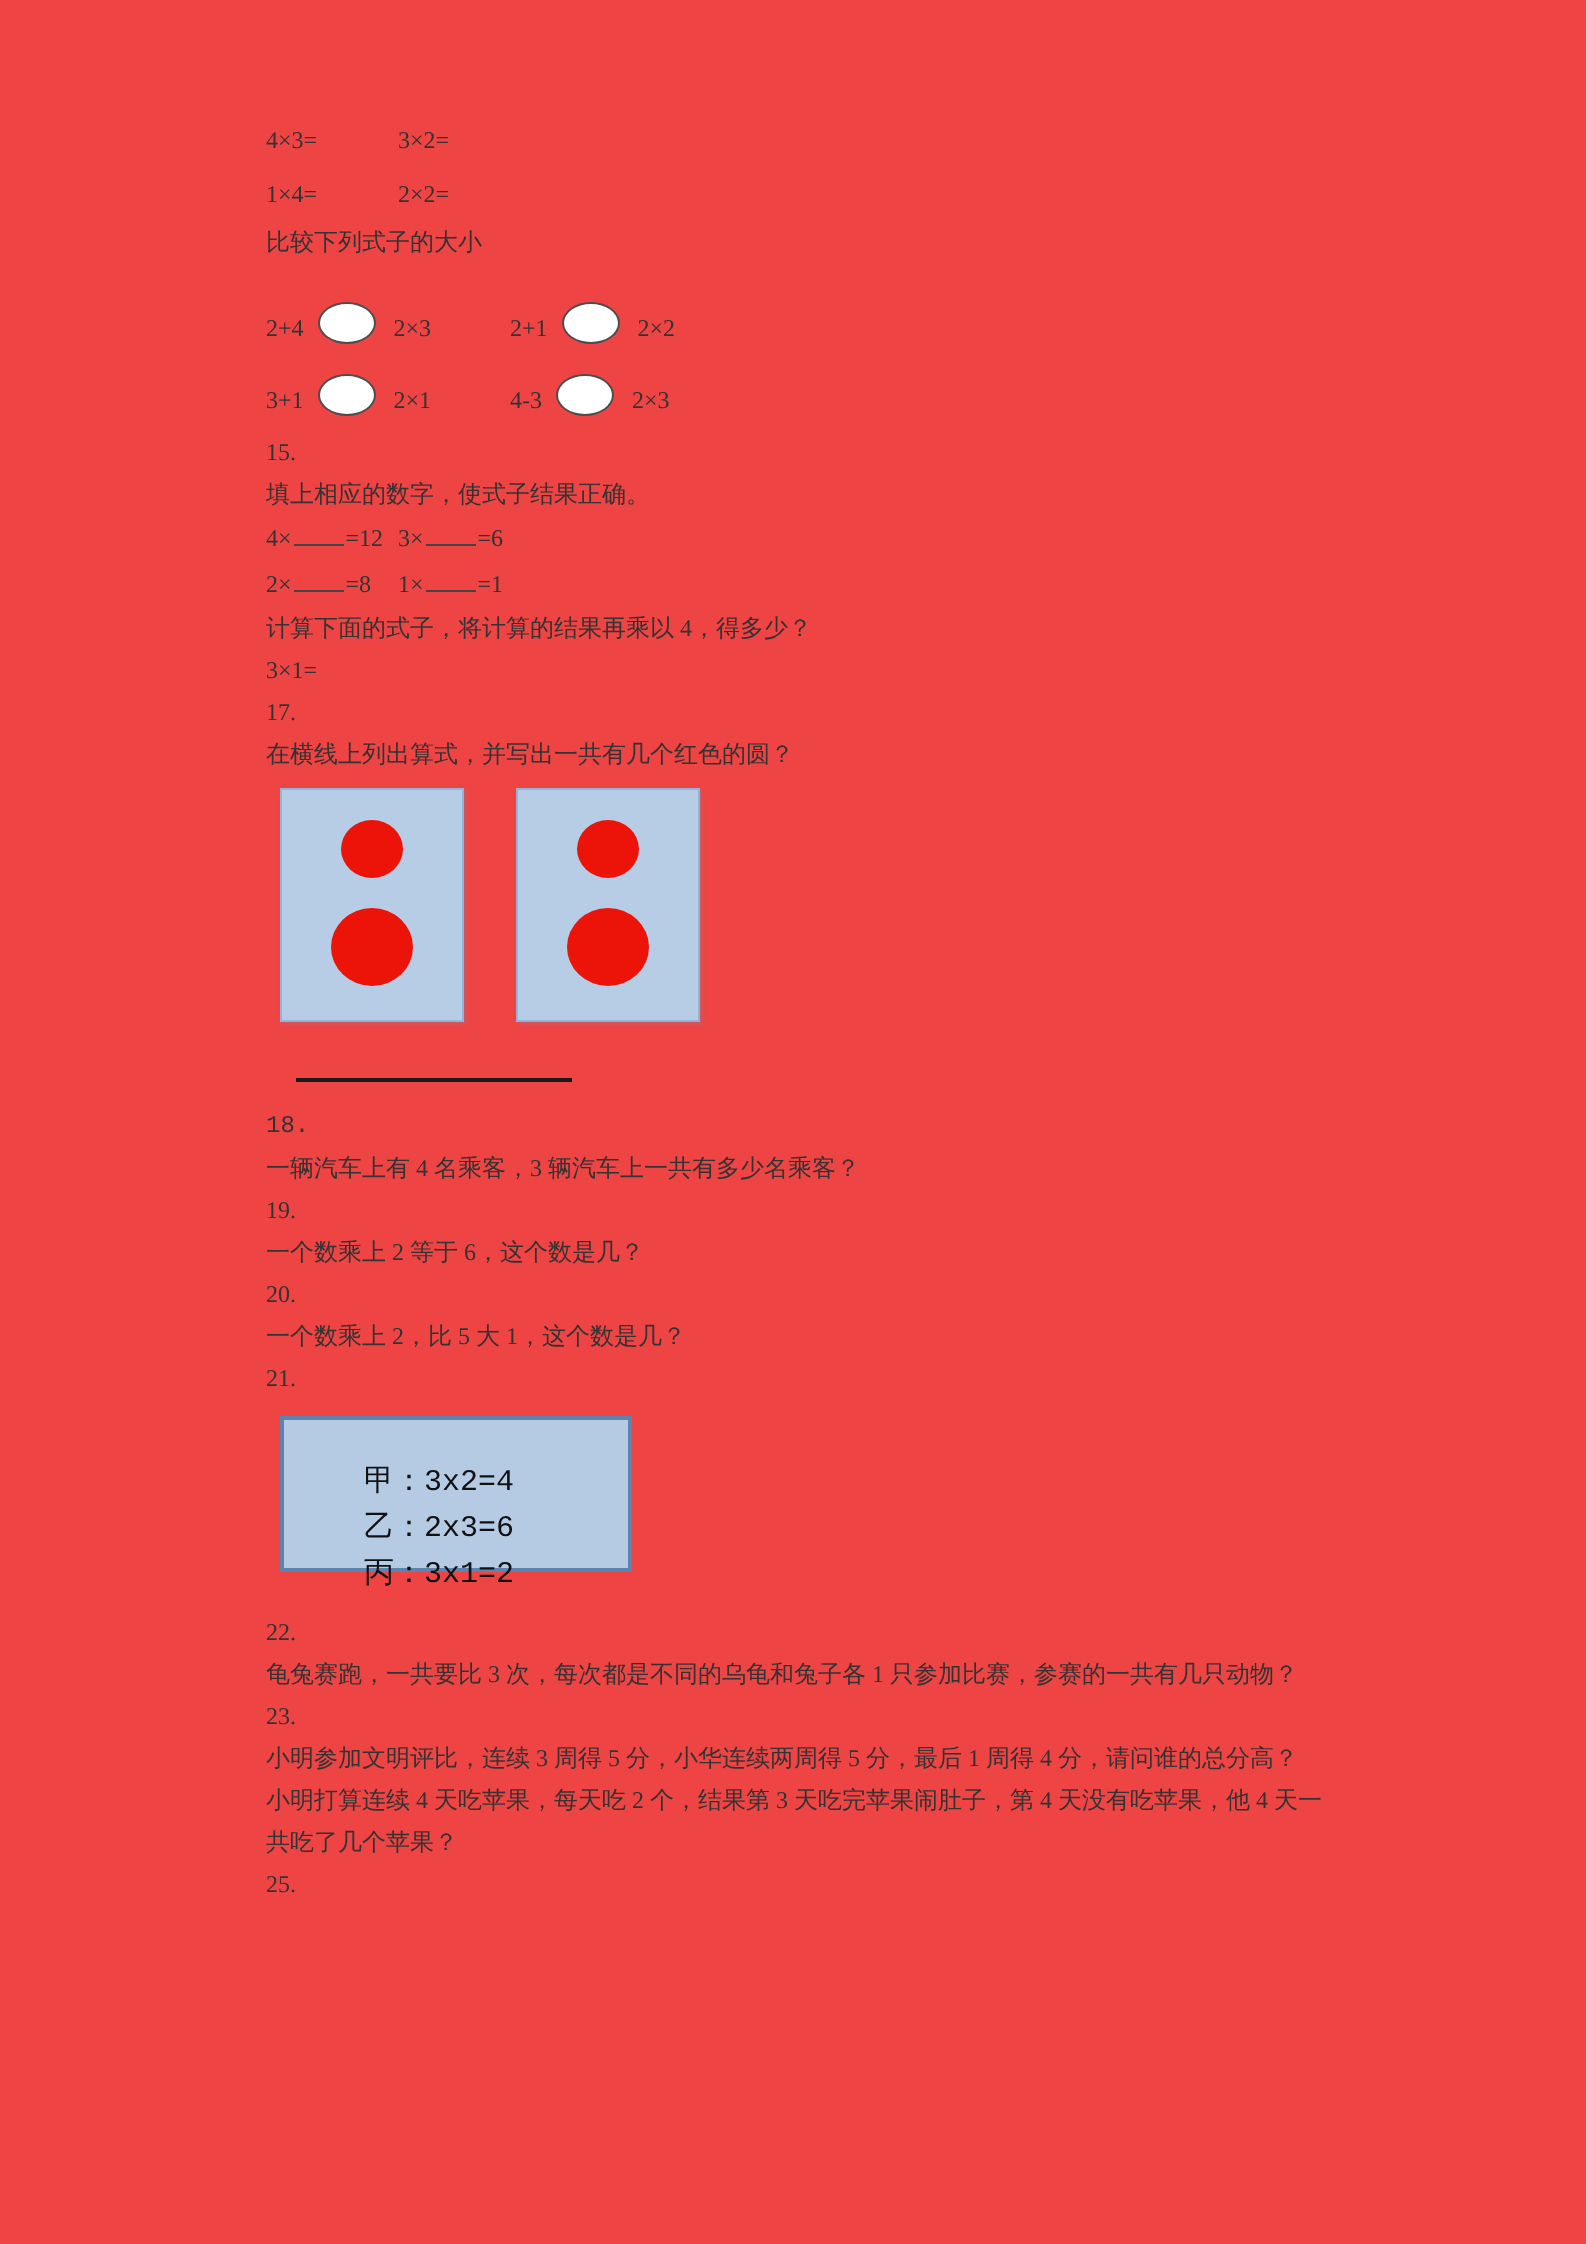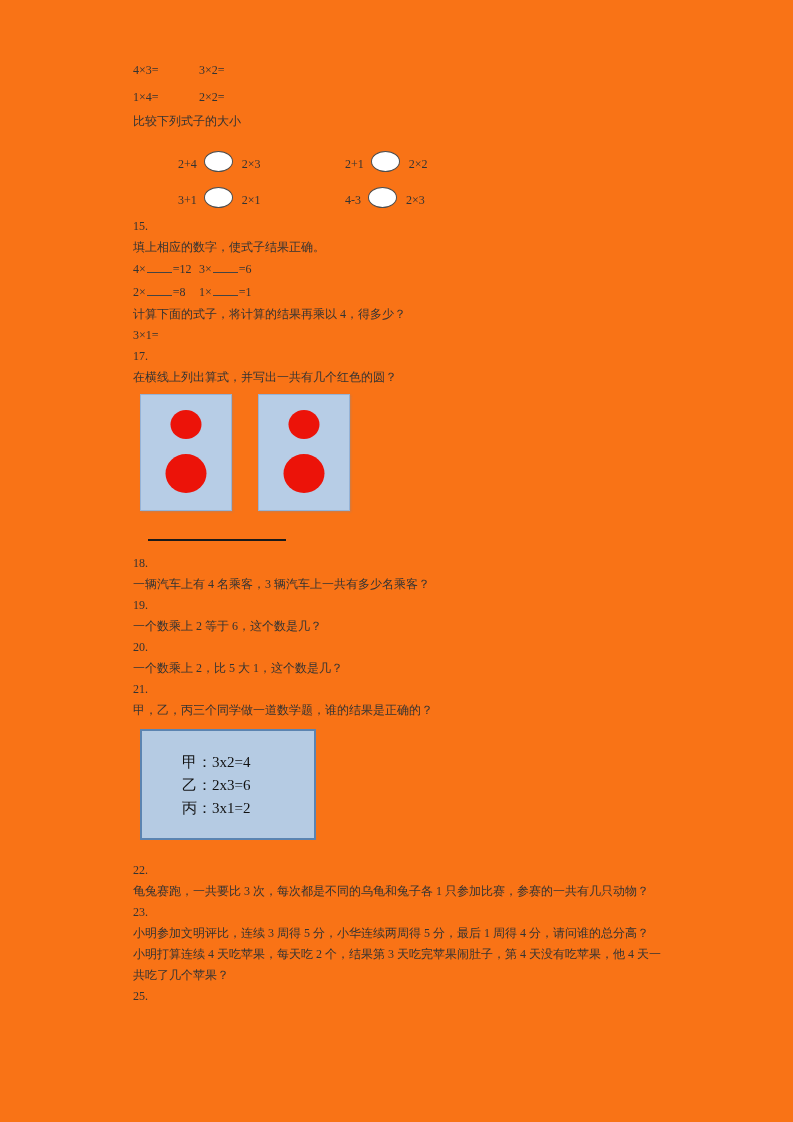--- a/index.html
+++ b/index.html
@@ -1,21 +1,21 @@
 <!DOCTYPE html>
 <html><head>
 <meta charset="utf-8">
 <style>
   * { margin: 0; padding: 0; box-sizing: border-box; }
   html, body { background: #ffffff; }
   .page {
     position: relative;
     width: 793px;
     height: 1122px;
-    background: #f97316;
+    background: #ef4444;
     font-family: "Liberation Serif", serif;
     color: #333333;
     font-size: 12px;
     overflow: hidden;
   }
   .content {
     position: absolute;
     left: 133px;
     top: 57px;
     width: 530px;
@@ -24,21 +24,21 @@
   .eq-row { line-height: 27px; }
   .col1 { display: inline-block; width: 63px; }
 
   
   .cmp-row {
     height: 36px;
     display: flex;
     align-items: flex-end;
   }
   .cmp-row-first { margin-top: 6px; }
-  .cmp-group { display: flex; align-items: flex-end; margin-left: 45px; }
+  .cmp-group { display: flex; align-items: flex-end; }
   .cmp-group-1 { width: 122px; }
   .cmp-group .expr { line-height: 20px; }
   .oval {
     display: inline-block;
     width: 29px;
     height: 21px;
     border: 1px solid #4d4d4d;
     border-radius: 50%;
     margin: 0 9px 2px 7px;
     background: #ffffff;
@@ -78,31 +78,31 @@
   }
   .dot-small { width: 31px; height: 29px; top: 15px; }
   .dot-big { width: 41px; height: 39px; top: 59px; }
 
   .answer-line {
     margin: 28px 0 0 15px;
     width: 138px;
     height: 0;
     border-bottom: 2px solid #1a1a1a;
   }
-  .after-line { margin-top: 12px; }
+  .after-line { margin-top: 12px; font-family: Liberation Mono, monospace; }
 
   
   .answer-box {
     margin: 8px 0 0 7px;
     width: 176px;
-    height: 111px;
+    height: 78px;
     background: #b5cbe3;
     border: 2px solid #5b84b1;
     padding: 20px 0 0 40px;
-    font-family: Liberation Serif, serif;
+    font-family: Liberation Mono, monospace;
     font-size: 15px;
     line-height: 23px;
     color: #111111;
   }
   .after-box { margin-top: 20px; }
 </style>
 </head>
 <body>
 
 <div class="page">
@@ -175,21 +175,20 @@
     <div class="line after-line">18.</div>
     <div class="line">一辆汽车上有 4 名乘客，3 辆汽车上一共有多少名乘客？</div>
 
     <div class="line">19.</div>
     <div class="line">一个数乘上 2 等于 6，这个数是几？</div>
 
     <div class="line">20.</div>
     <div class="line">一个数乘上 2，比 5 大 1，这个数是几？</div>
 
     <div class="line">21.</div>
-    <div class="line">甲，乙，丙三个同学做一道数学题，谁的结果是正确的？</div>
     <div class="answer-box">
       <div>甲：3x2=4</div>
       <div>乙：2x3=6</div>
       <div>丙：3x1=2</div>
     </div>
 
     <div class="line after-box">22.</div>
     <div class="line">龟兔赛跑，一共要比 3 次，每次都是不同的乌龟和兔子各 1 只参加比赛，参赛的一共有几只动物？</div>
 
     <div class="line">23.</div>

